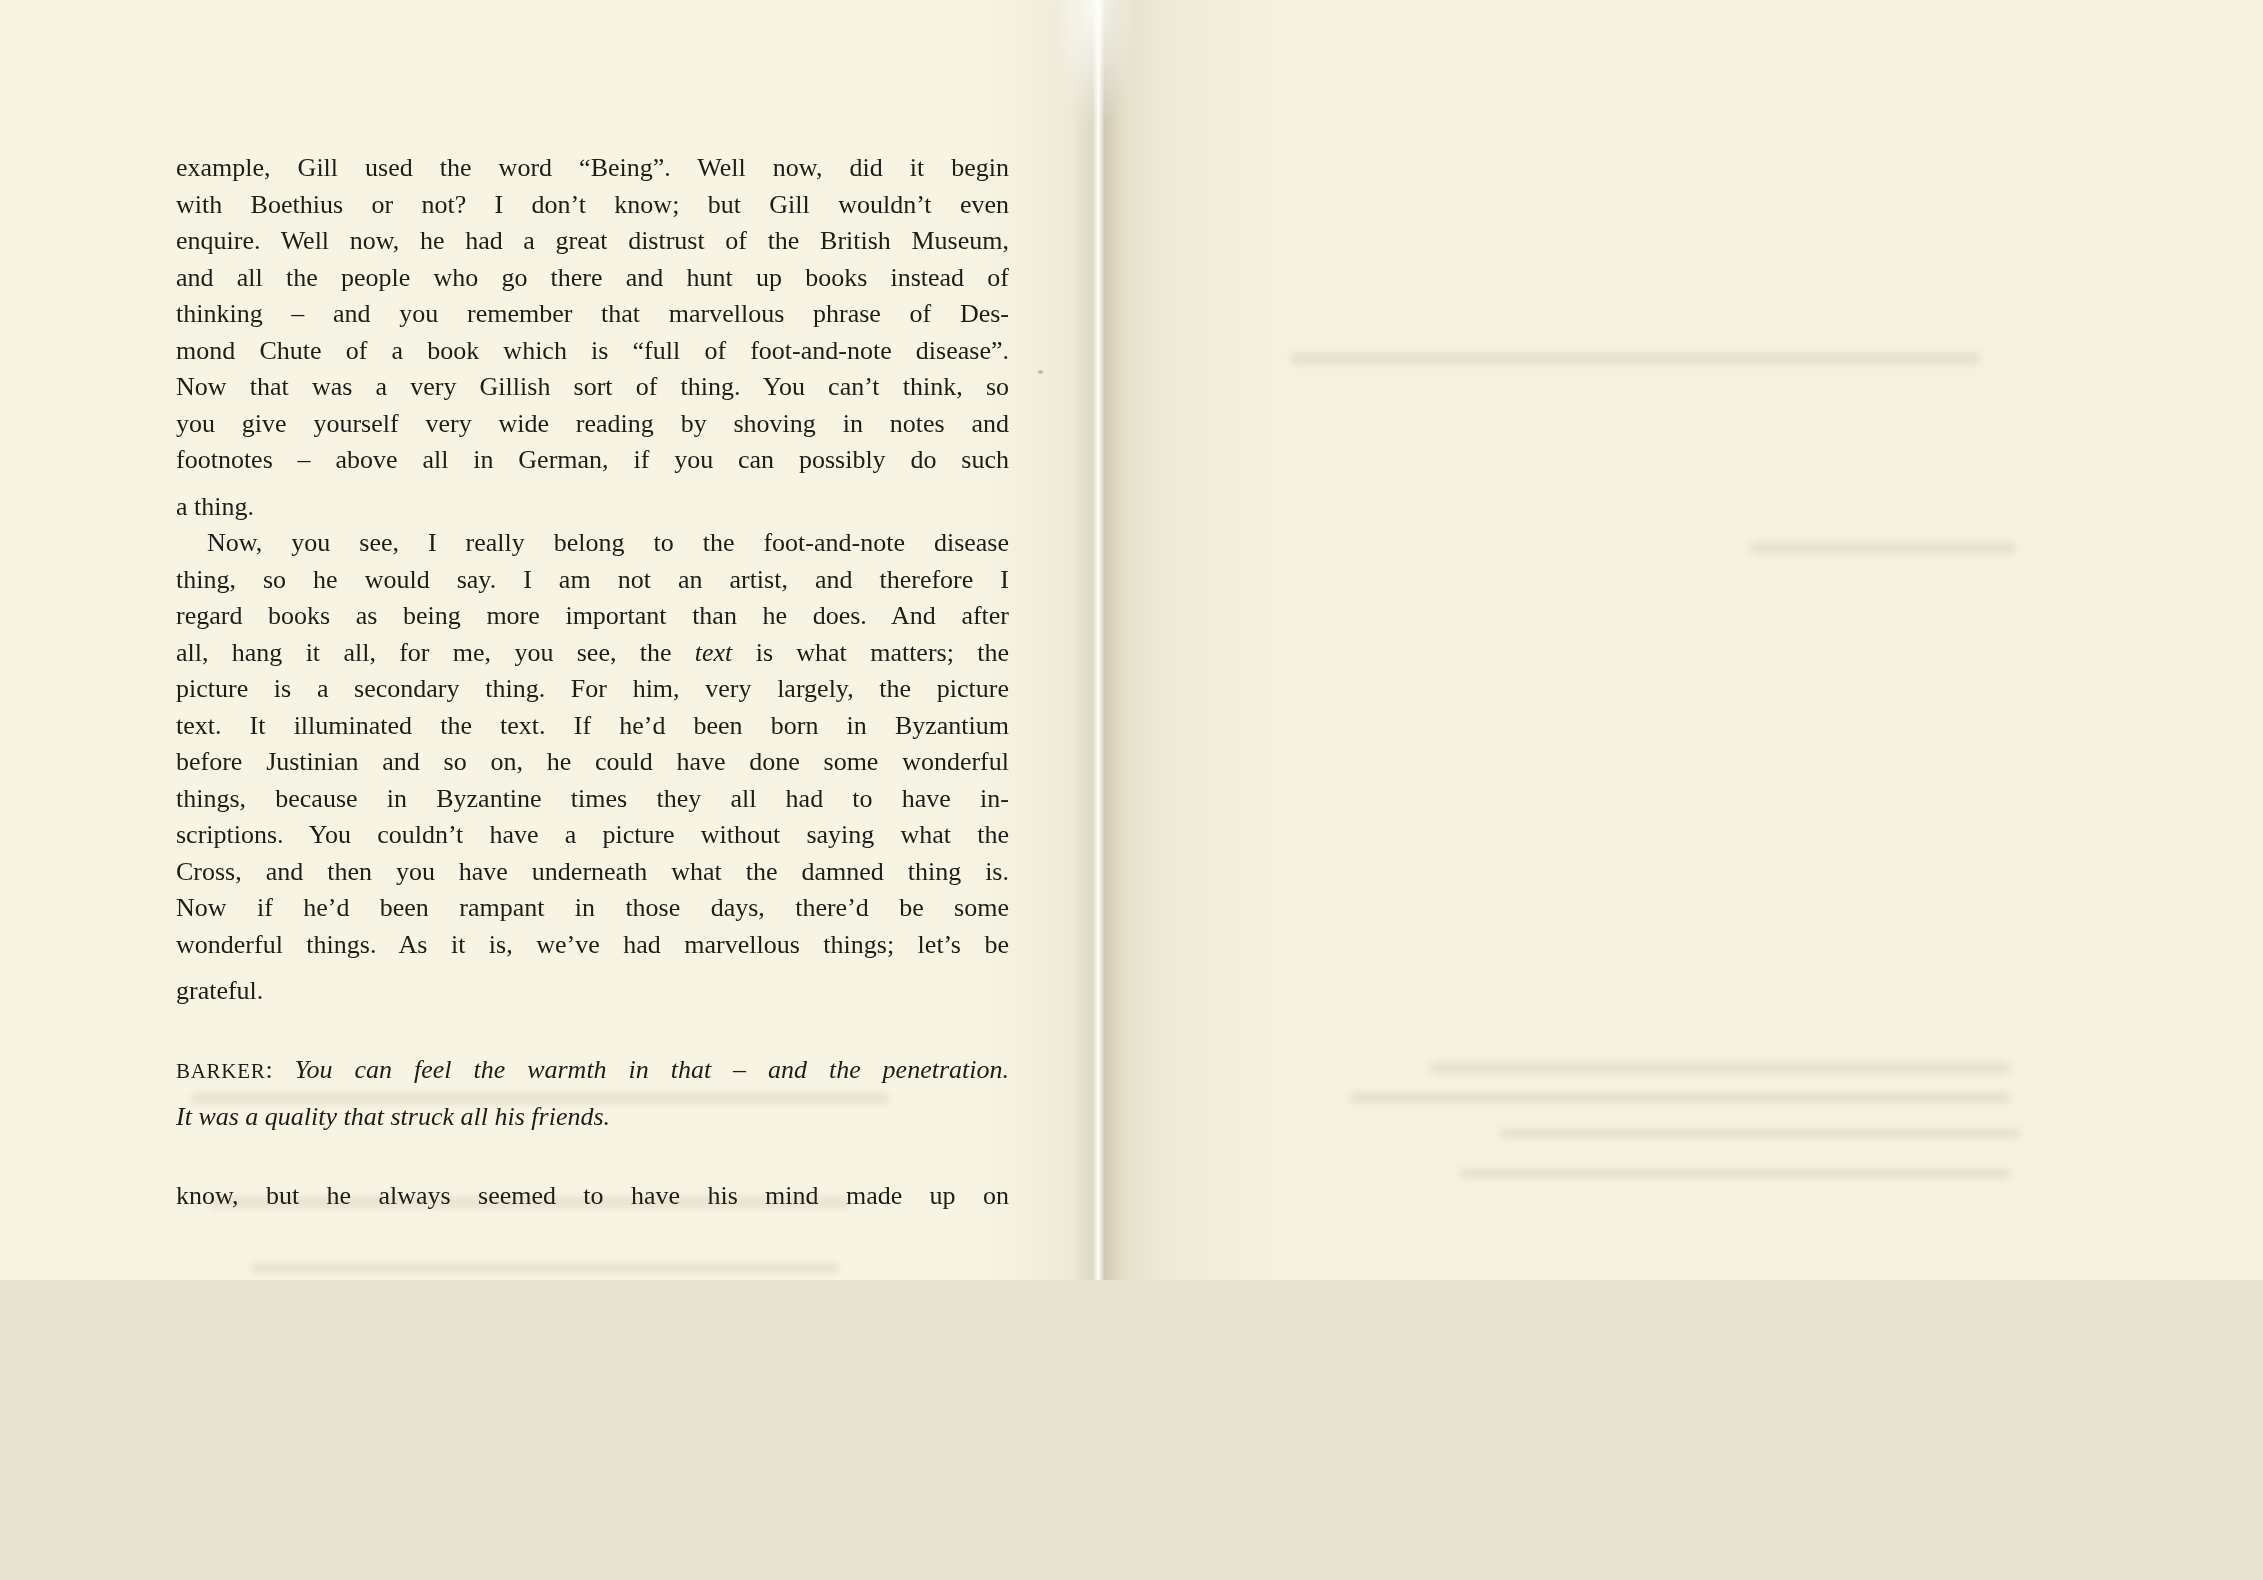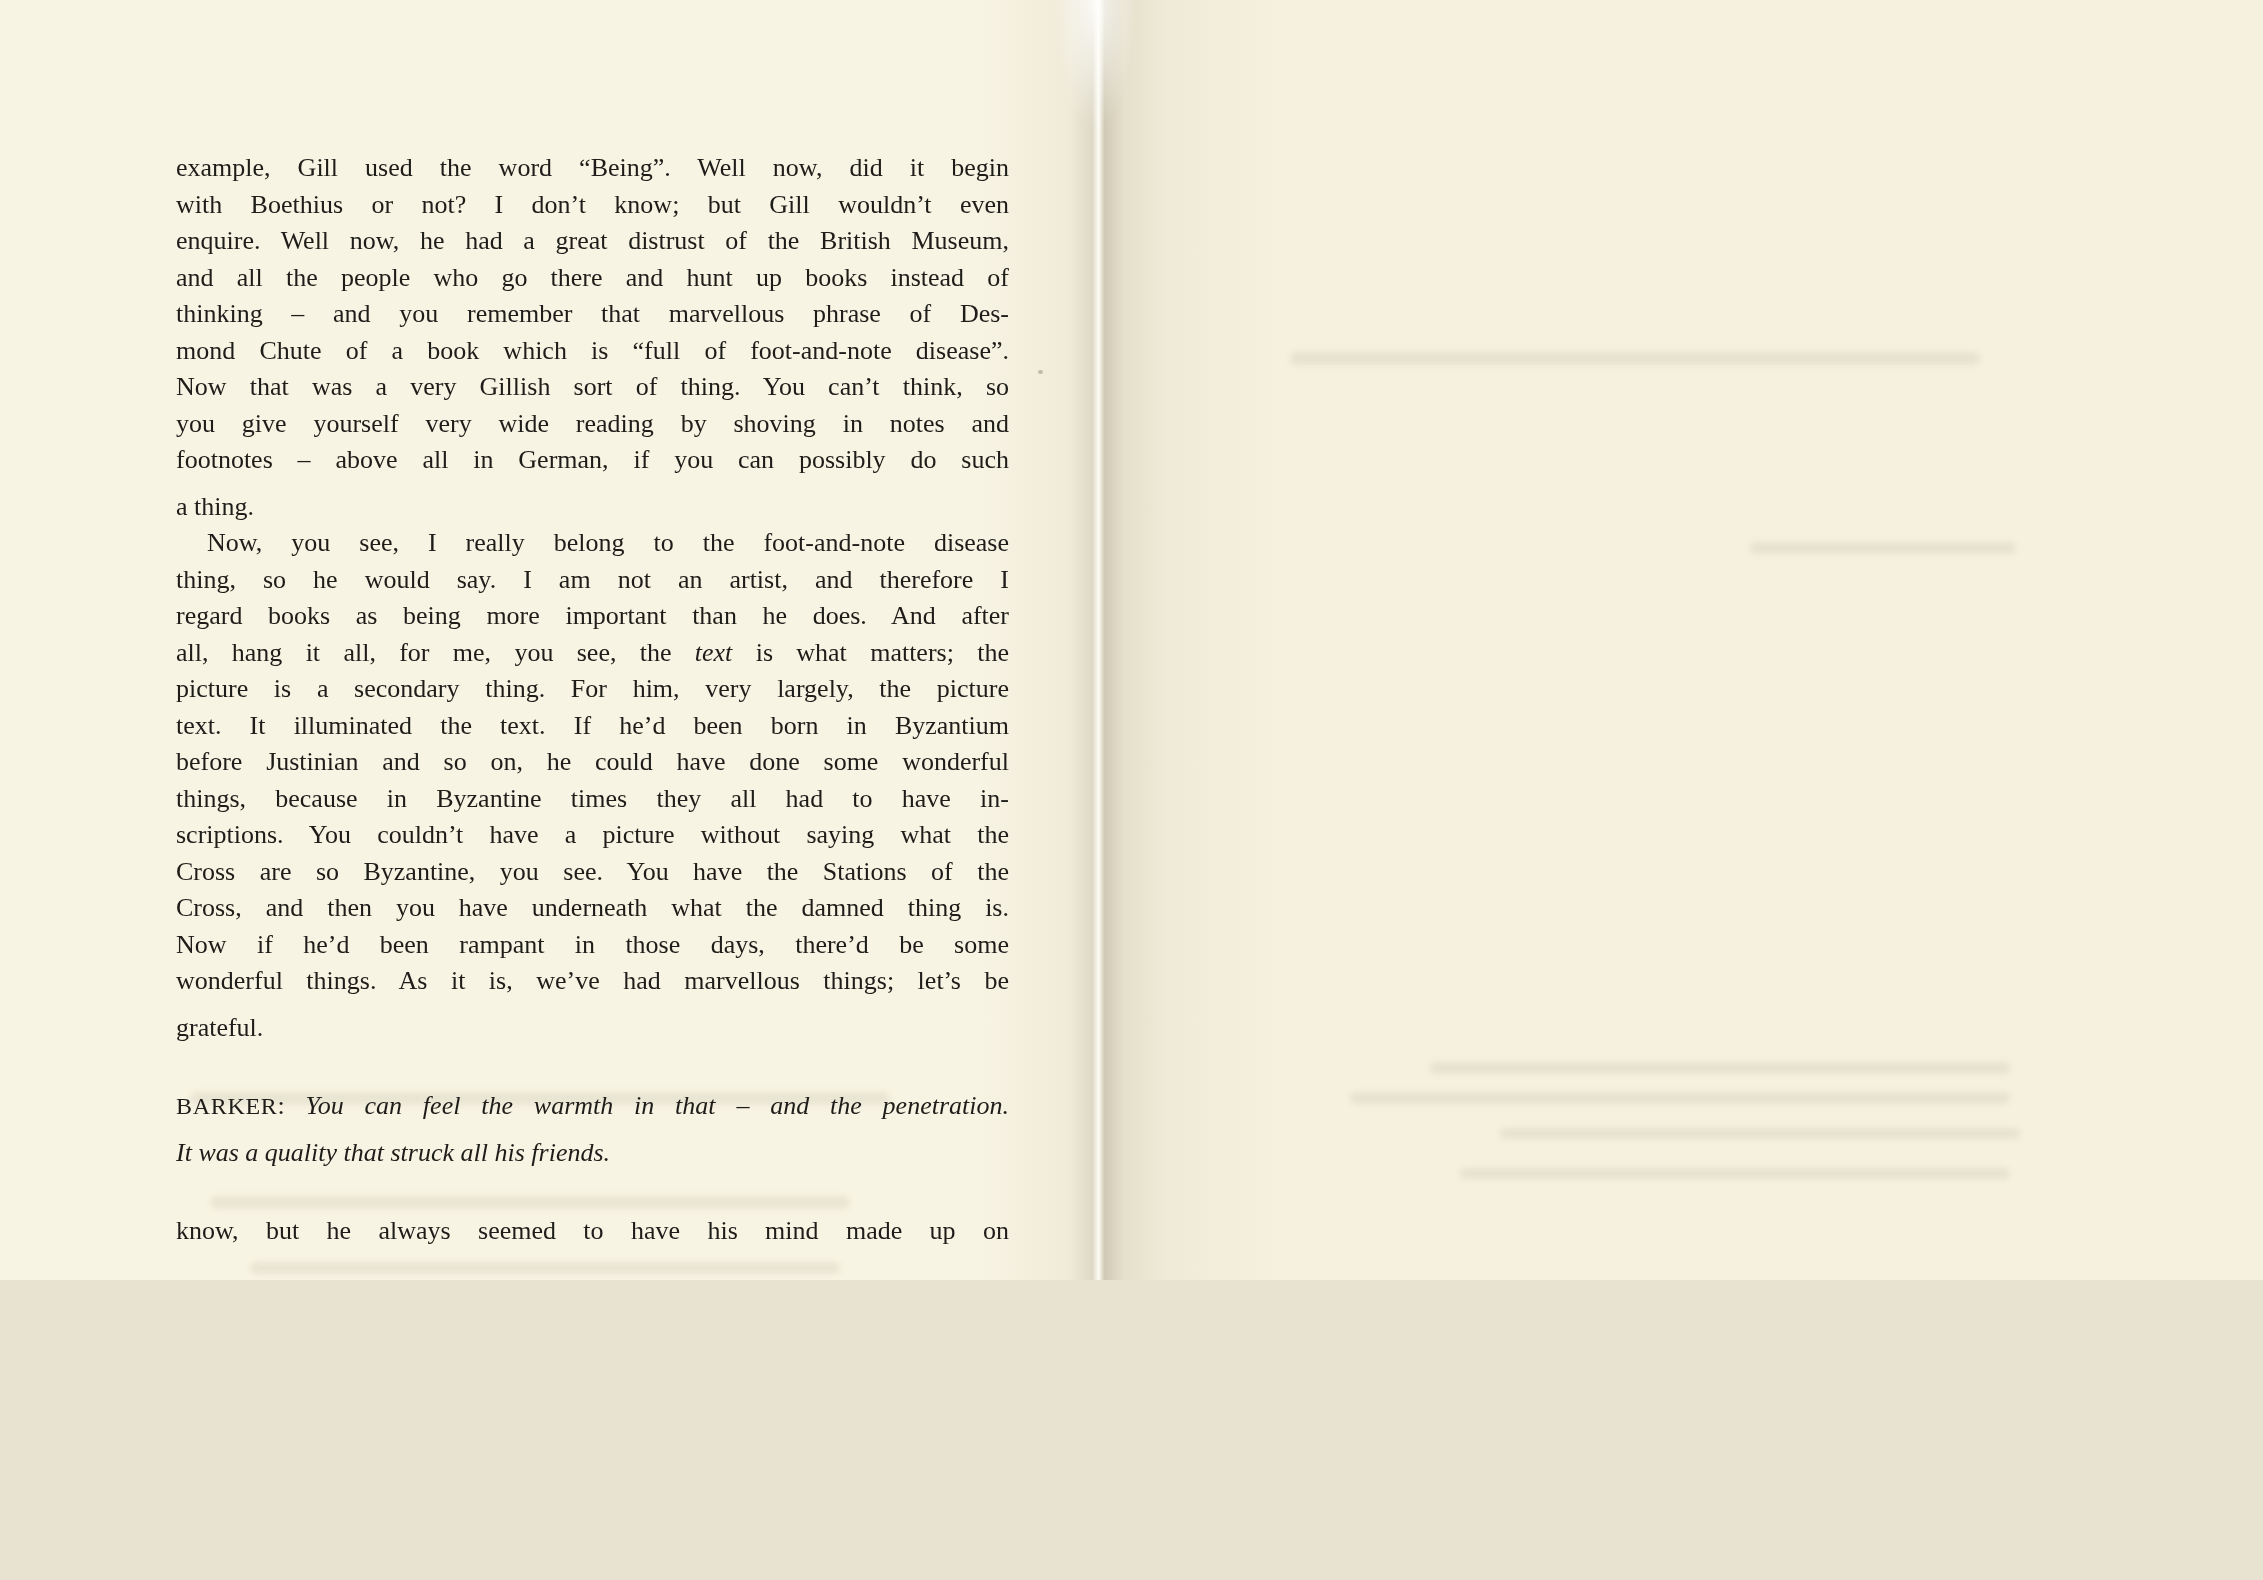--- a/index.html
+++ b/index.html
@@ -41,21 +41,21 @@
   
   .col{position:absolute;z-index:4;font-size:26px;line-height:36.5px;}
   .col-left{left:176px;top:150px;width:833px;}
   .block{margin:0;}
   .page-left .block.gap{margin-top:42px;}
   .line{text-align:justify;text-align-last:justify;text-justify:inter-word;}
   .line.last{text-align-last:left;margin-top:10px;}
   .line.indent{text-indent:31px;}
   .ro{font-style:normal;}
   .it{font-style:italic;}
-  .sc{font-size:24px;letter-spacing:0.7px;}
+  .sc{font-size:21px;letter-spacing:0.7px;}
 
   .page-num{position:absolute;z-index:4;font-size:24px;line-height:1;color:var(--ink,#1f1d1a);}
   .page-num-left{left:172px;top:1348px;}
 
   
   .ghost{position:absolute;z-index:1;background:rgba(105,100,80,0.10);filter:blur(3px);border-radius:7px;pointer-events:none;}
   .g1{left:190px;top:1092px;width:700px;height:13px;}
   .g2{left:210px;top:1196px;width:640px;height:13px;}
   .g3{left:250px;top:1262px;width:590px;height:12px;}
   .g4{left:1290px;top:352px;width:690px;height:13px;}
@@ -99,21 +99,20 @@
         <div class="block">
           <div class="line indent"><span class="ro">Now, you see, I really belong to the foot-and-note disease</span></div>
           <div class="line"><span class="ro">thing, so he would say. I am not an artist, and therefore I</span></div>
           <div class="line"><span class="ro">regard books as being more important than he does. And after</span></div>
           <div class="line"><span class="ro">all, hang it all, for me, you see, the </span><span class="it">text</span><span class="ro"> is what matters; the</span></div>
           <div class="line"><span class="ro">picture is a secondary thing. For him, very largely, the picture</span></div>
           <div class="line"><span class="ro">text. It illuminated the text. If he’d been born in Byzantium</span></div>
           <div class="line"><span class="ro">before Justinian and so on, he could have done some wonderful</span></div>
           <div class="line"><span class="ro">things, because in Byzantine times they all had to have in-</span></div>
           <div class="line"><span class="ro">scriptions. You couldn’t have a picture without saying what the</span></div>
-          <div class="line"><span class="ro">Cross are so Byzantine, you see. You have the Stations of the</span></div>
           <div class="line"><span class="ro">Cross, and then you have underneath what the damned thing is.</span></div>
           <div class="line"><span class="ro">Now if he’d been rampant in those days, there’d be some</span></div>
           <div class="line"><span class="ro">wonderful things. As it is, we’ve had marvellous things; let’s be</span></div>
           <div class="line last"><span class="ro">grateful.</span></div>
         </div>
         <div class="block gap">
           <div class="line"><span class="sc">BARKER</span><span class="ro">: </span><span class="it">You can feel the warmth in that – and the penetration.</span></div>
           <div class="line last"><span class="it">It was a quality that struck all his friends.</span></div>
         </div>
         <div class="block gap">

